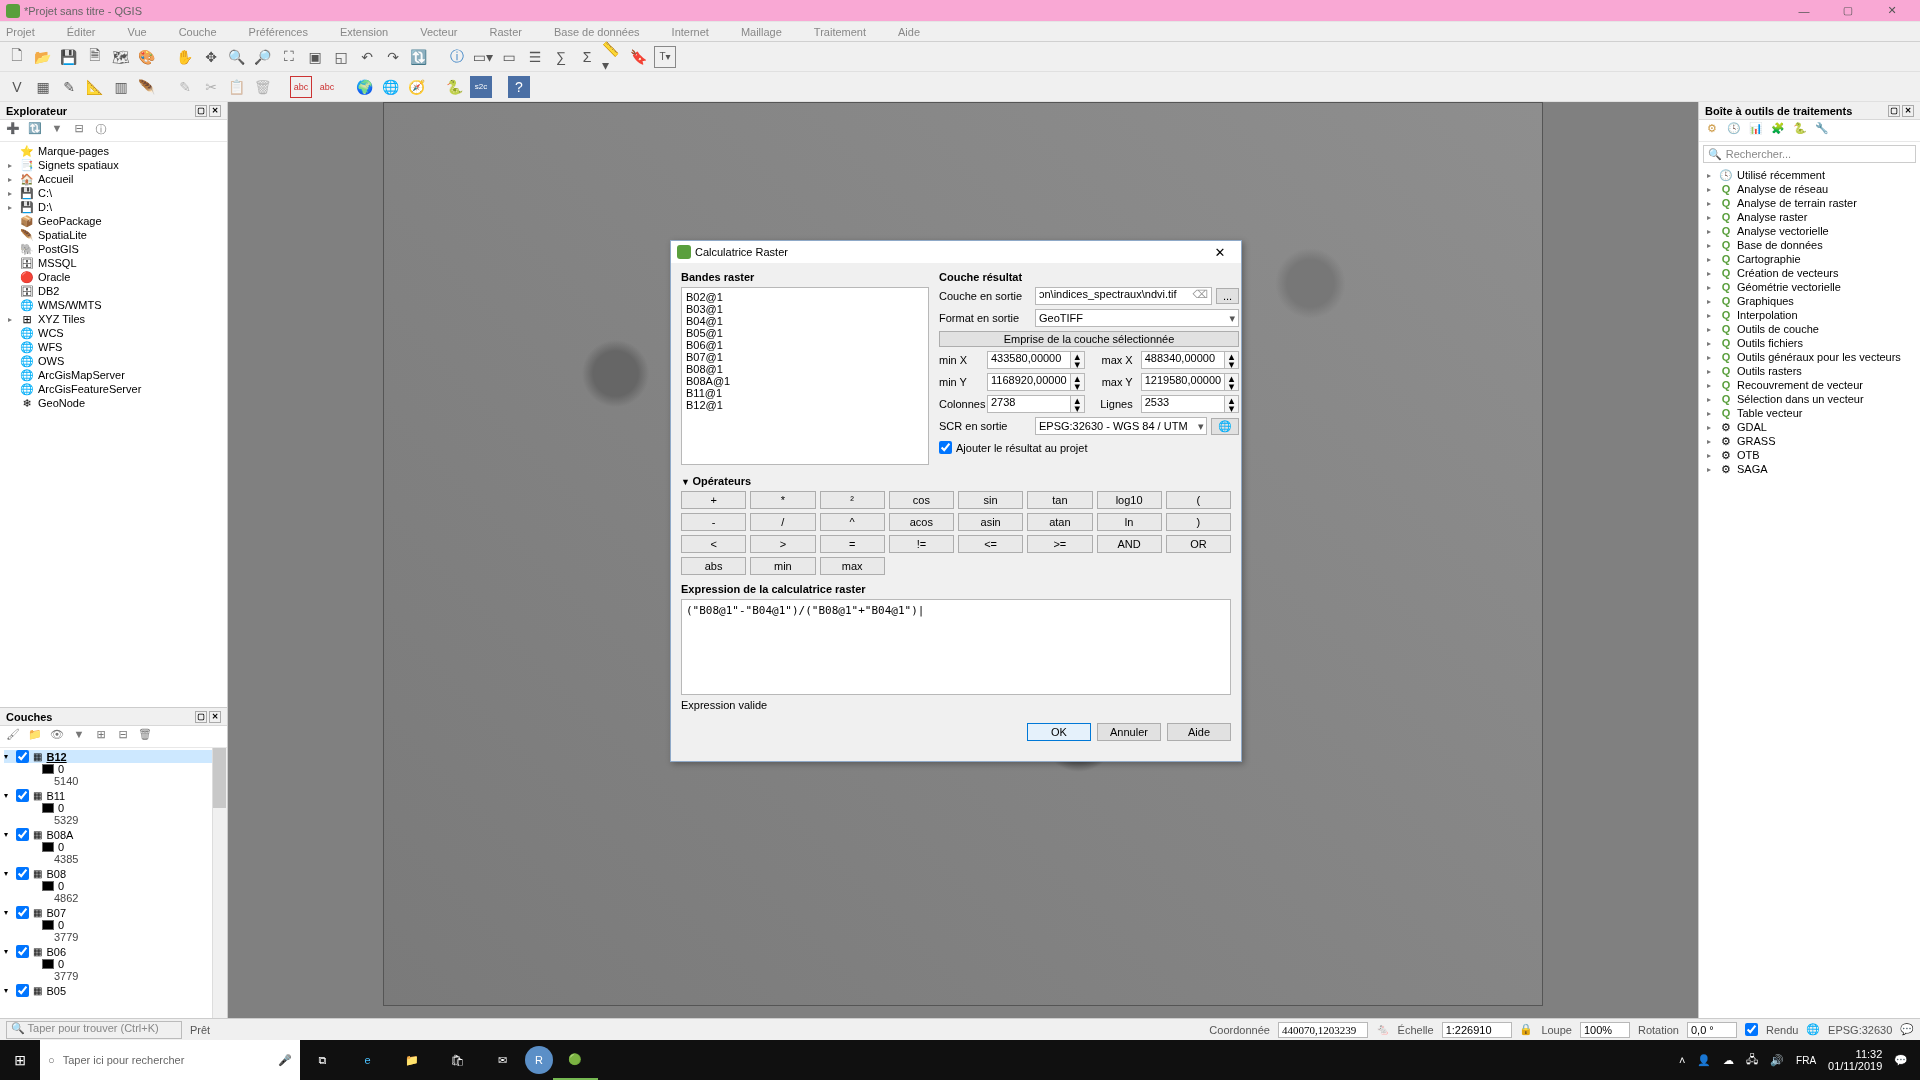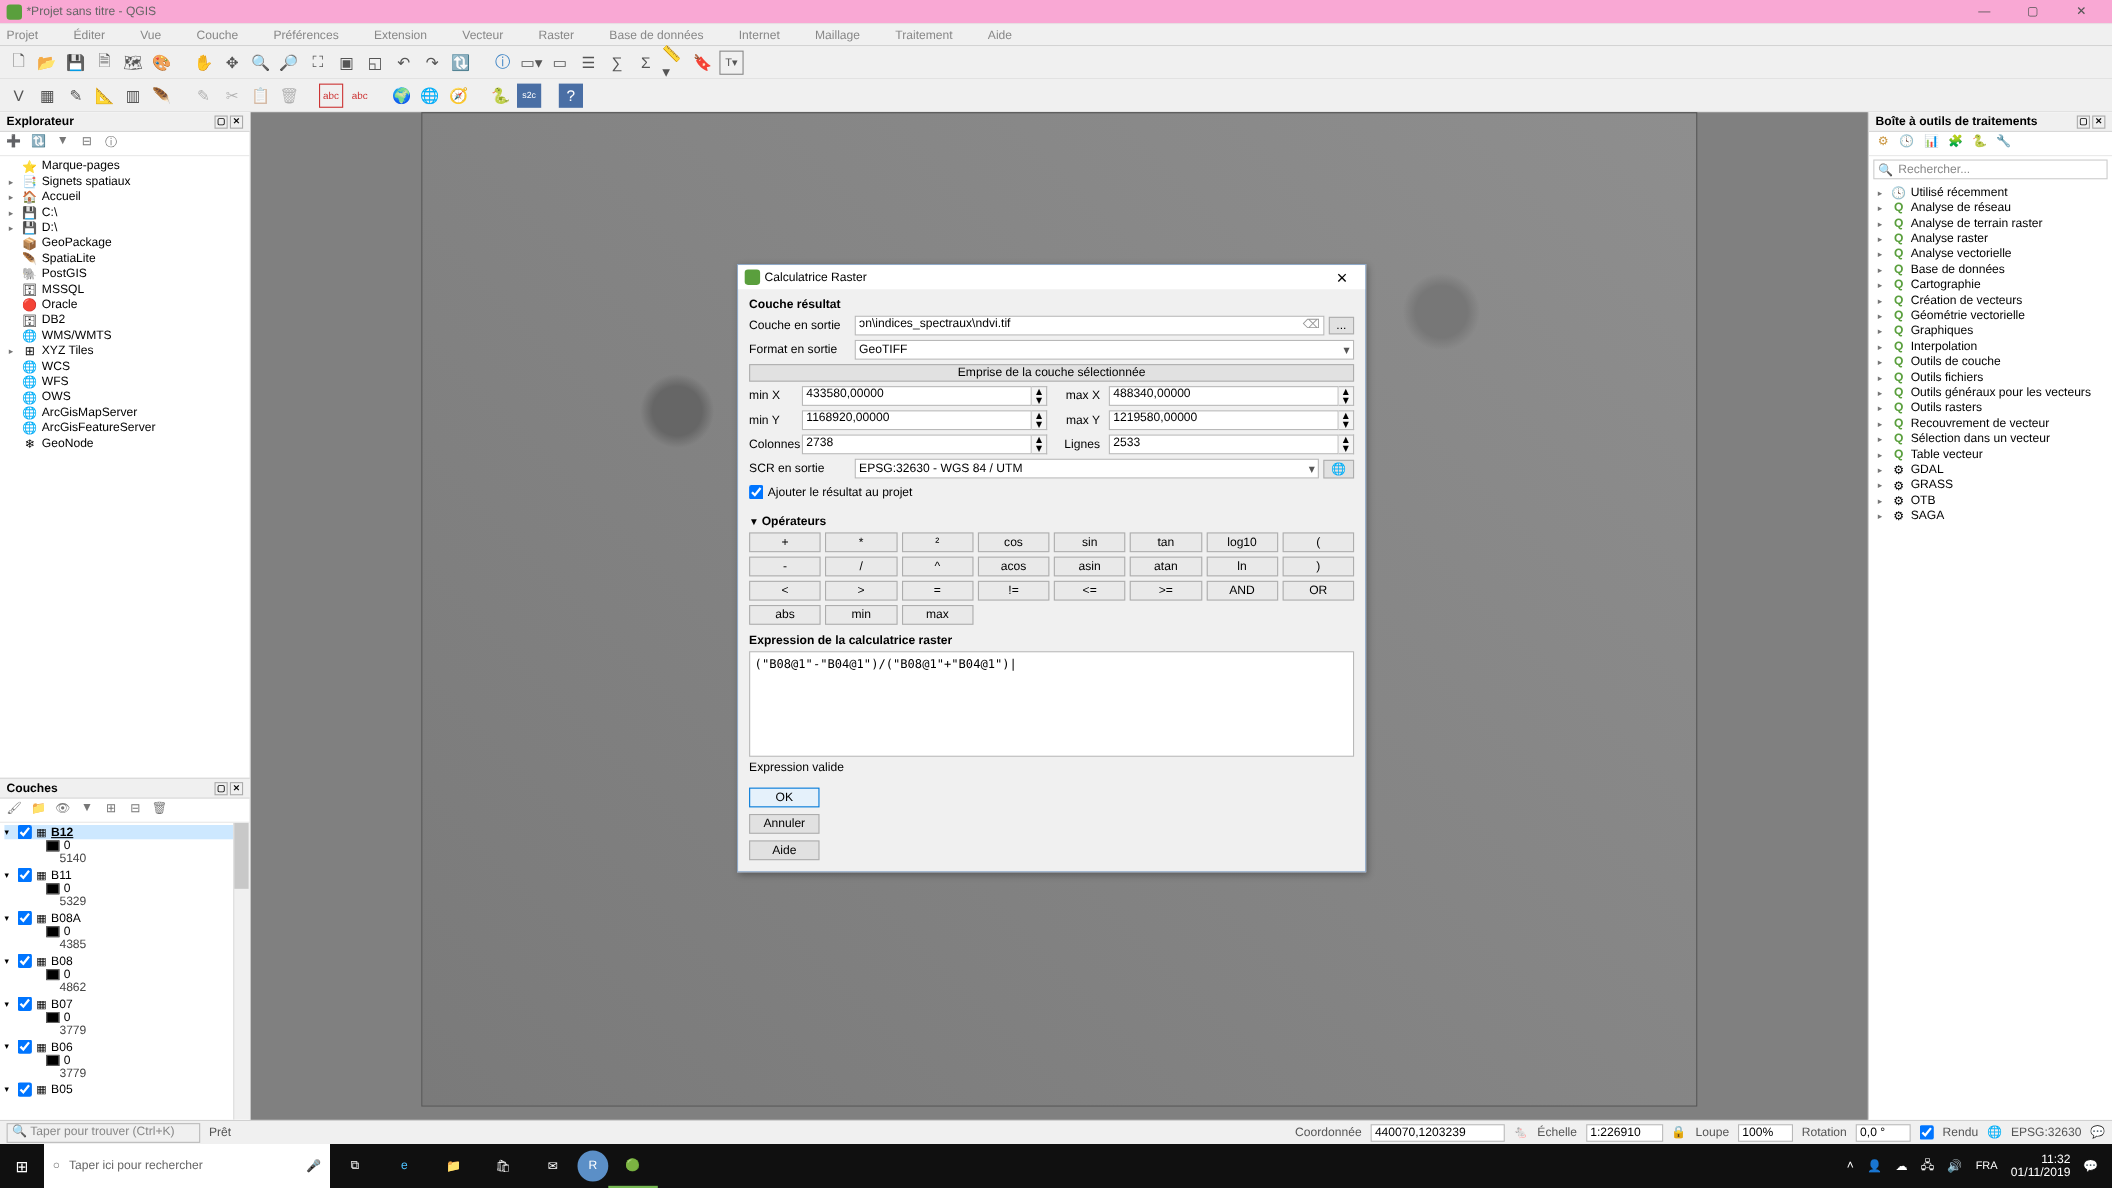--- a/index.html
+++ b/index.html
@@ -67,21 +67,21 @@
 .coord-grid { display: grid; grid-template-columns: 40px 1fr 40px 1fr; gap: 4px 8px; align-items: center; }
 .spin { display: flex; }
 .spin .field { flex: 1; }
 .spin .ar { width: 14px; border: 1px solid #b8b8b8; border-left: none; display: flex; flex-direction: column; font-size: 6px; line-height: 8px; text-align: center; background: #f4f4f4; }
 .ops-sect { margin-top: 10px; }
 .ops-h { font-weight: bold; }
 .ops-grid { margin-top: 4px; display: grid; grid-template-columns: repeat(8, 1fr); gap: 4px; }
 .op-btn { border: 1px solid #adadad; background: #e9e9e9; text-align: center; padding: 2px 0; font-size: 11px; }
 .expr-area { margin-top: 6px; }
 .expr-box { border: 1px solid #b8b8b8; background: #fff; height: 96px; padding: 4px; font-family: Consolas, monospace; font-size: 11px; }
-.dlg-btns { display: flex; justify-content: flex-end; gap: 6px; padding: 6px 10px 10px; flex-direction: column; }
+.dlg-btns { display: flex; justify-content: flex-end; gap: 6px; padding: 6px 10px 20px; }
 .dlg-btn { width: 64px; text-align: center; border: 1px solid #adadad; background: #e1e1e1; padding: 2px 0; }
 .dlg-btn.primary { border-color: #0078d7; background: #e5f1fb; }
 .search-box { margin: 3px 4px; border: 1px solid #ccc; height: 18px; display: flex; align-items: center; padding: 0 4px; color: #888; gap: 4px; }
 .qfind { width: 176px; border:1px solid #bbb; padding:0 4px; height:18px; color:#888;}
 </style>
 </head>
 <body>
 
 <div class="titlebar">
   <div class="logo"></div>
@@ -392,20 +392,35 @@
     <div class="canvas-inner"></div>
 
     <div class="dialog">
       <div class="dlg-title">
         <div class="logo"></div>
         <span>Calculatrice Raster</span>
         <div class="x">✕</div>
       </div>
       <div class="dlg-body">
         <div class="dlg-cols">
+          <div class="dlg-col" style="flex:0 0 248px">
+            <div class="sect-h">Bandes raster</div>
+            <div class="listbox" id="bands-list">
+                <div>B02@1</div>
+                <div>B03@1</div>
+                <div>B04@1</div>
+                <div>B05@1</div>
+                <div>B06@1</div>
+                <div>B07@1</div>
+                <div>B08@1</div>
+                <div>B08A@1</div>
+                <div>B11@1</div>
+                <div>B12@1</div>
+              </div>
+          </div>
           <div class="dlg-col">
             <div class="sect-h">Couche résultat</div>
             <div class="form-row">
               <label>Couche en sortie</label>
               <div class="field">
                   <span>ɔn\indices_spectraux\ndvi.tif</span>
                   <span style="margin-left:auto;color:#999">⌫</span>
                 </div>
               <button class="btn-sm">...</button>
             </div>
@@ -658,21 +673,21 @@
           <span>SAGA</span>
         </div>
       </div>
   </div>
 </div>
 
 <div class="statusbar">
   <div class="qfind">🔍 <span>Taper pour trouver (Ctrl+K)</span></div>
   <span>Prêt</span>
   <span style="margin-left:auto">Coordonnée</span>
-  <input type="text" style="width: 122px;" value="440070,1203239">
+  <input type="text" style="width: 90px; font-family: Liberation Serif, serif;" value="440070,1203239">
   <span>🐁</span>
   <span>Échelle</span>
   <input type="text" style="width: 70px;" value="1:226910">
   <span>🔒</span>
   <span>Loupe</span>
   <input type="text" style="width: 50px;" value="100%">
   <span>Rotation</span>
   <input type="text" style="width: 50px;" value="0,0 °">
   <input type="checkbox" checked="" style="">
   <span>Rendu</span>

